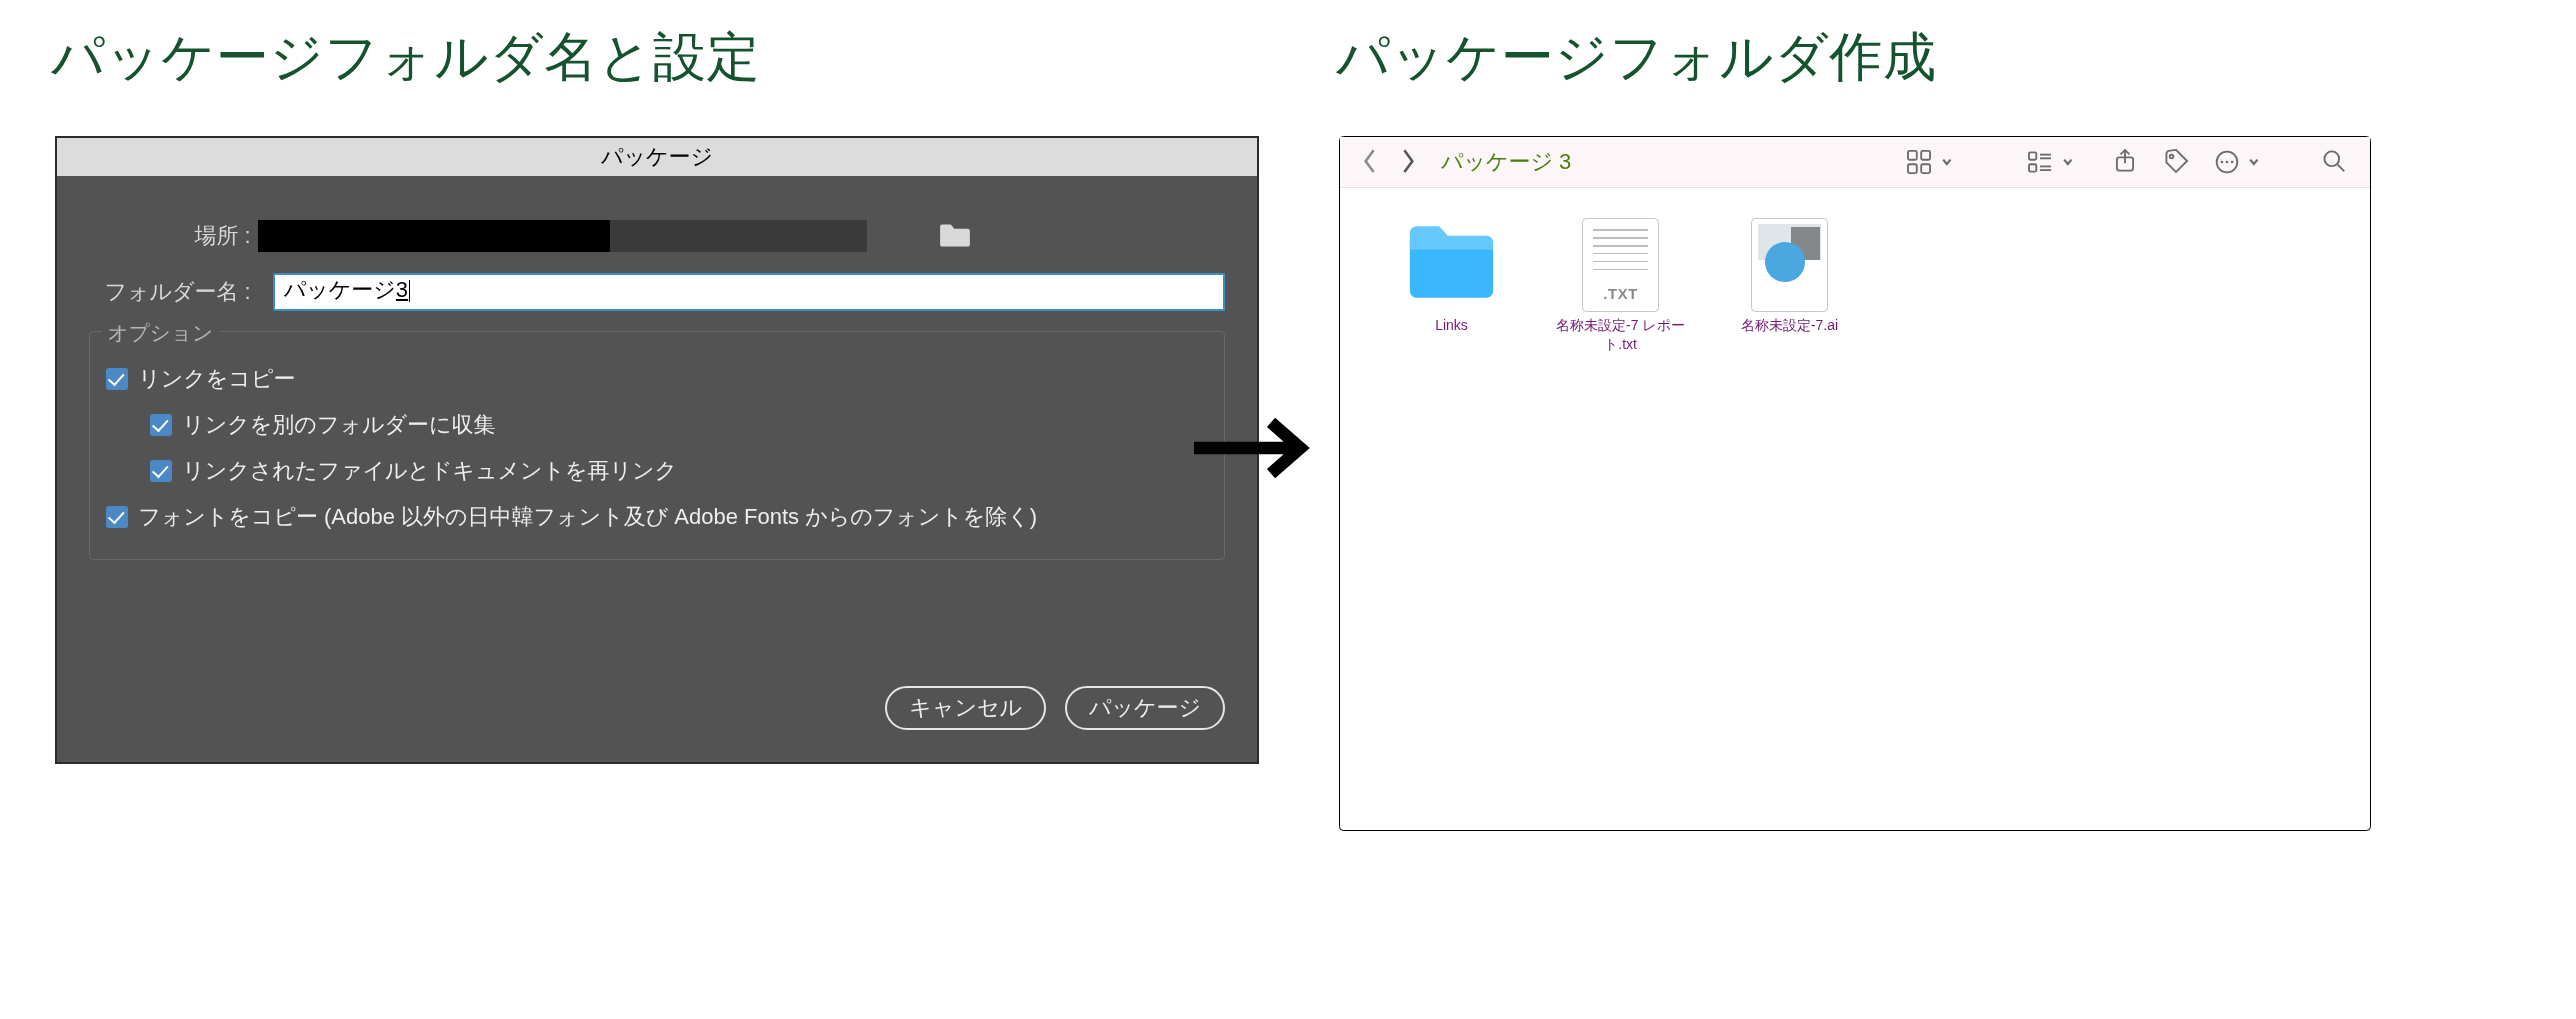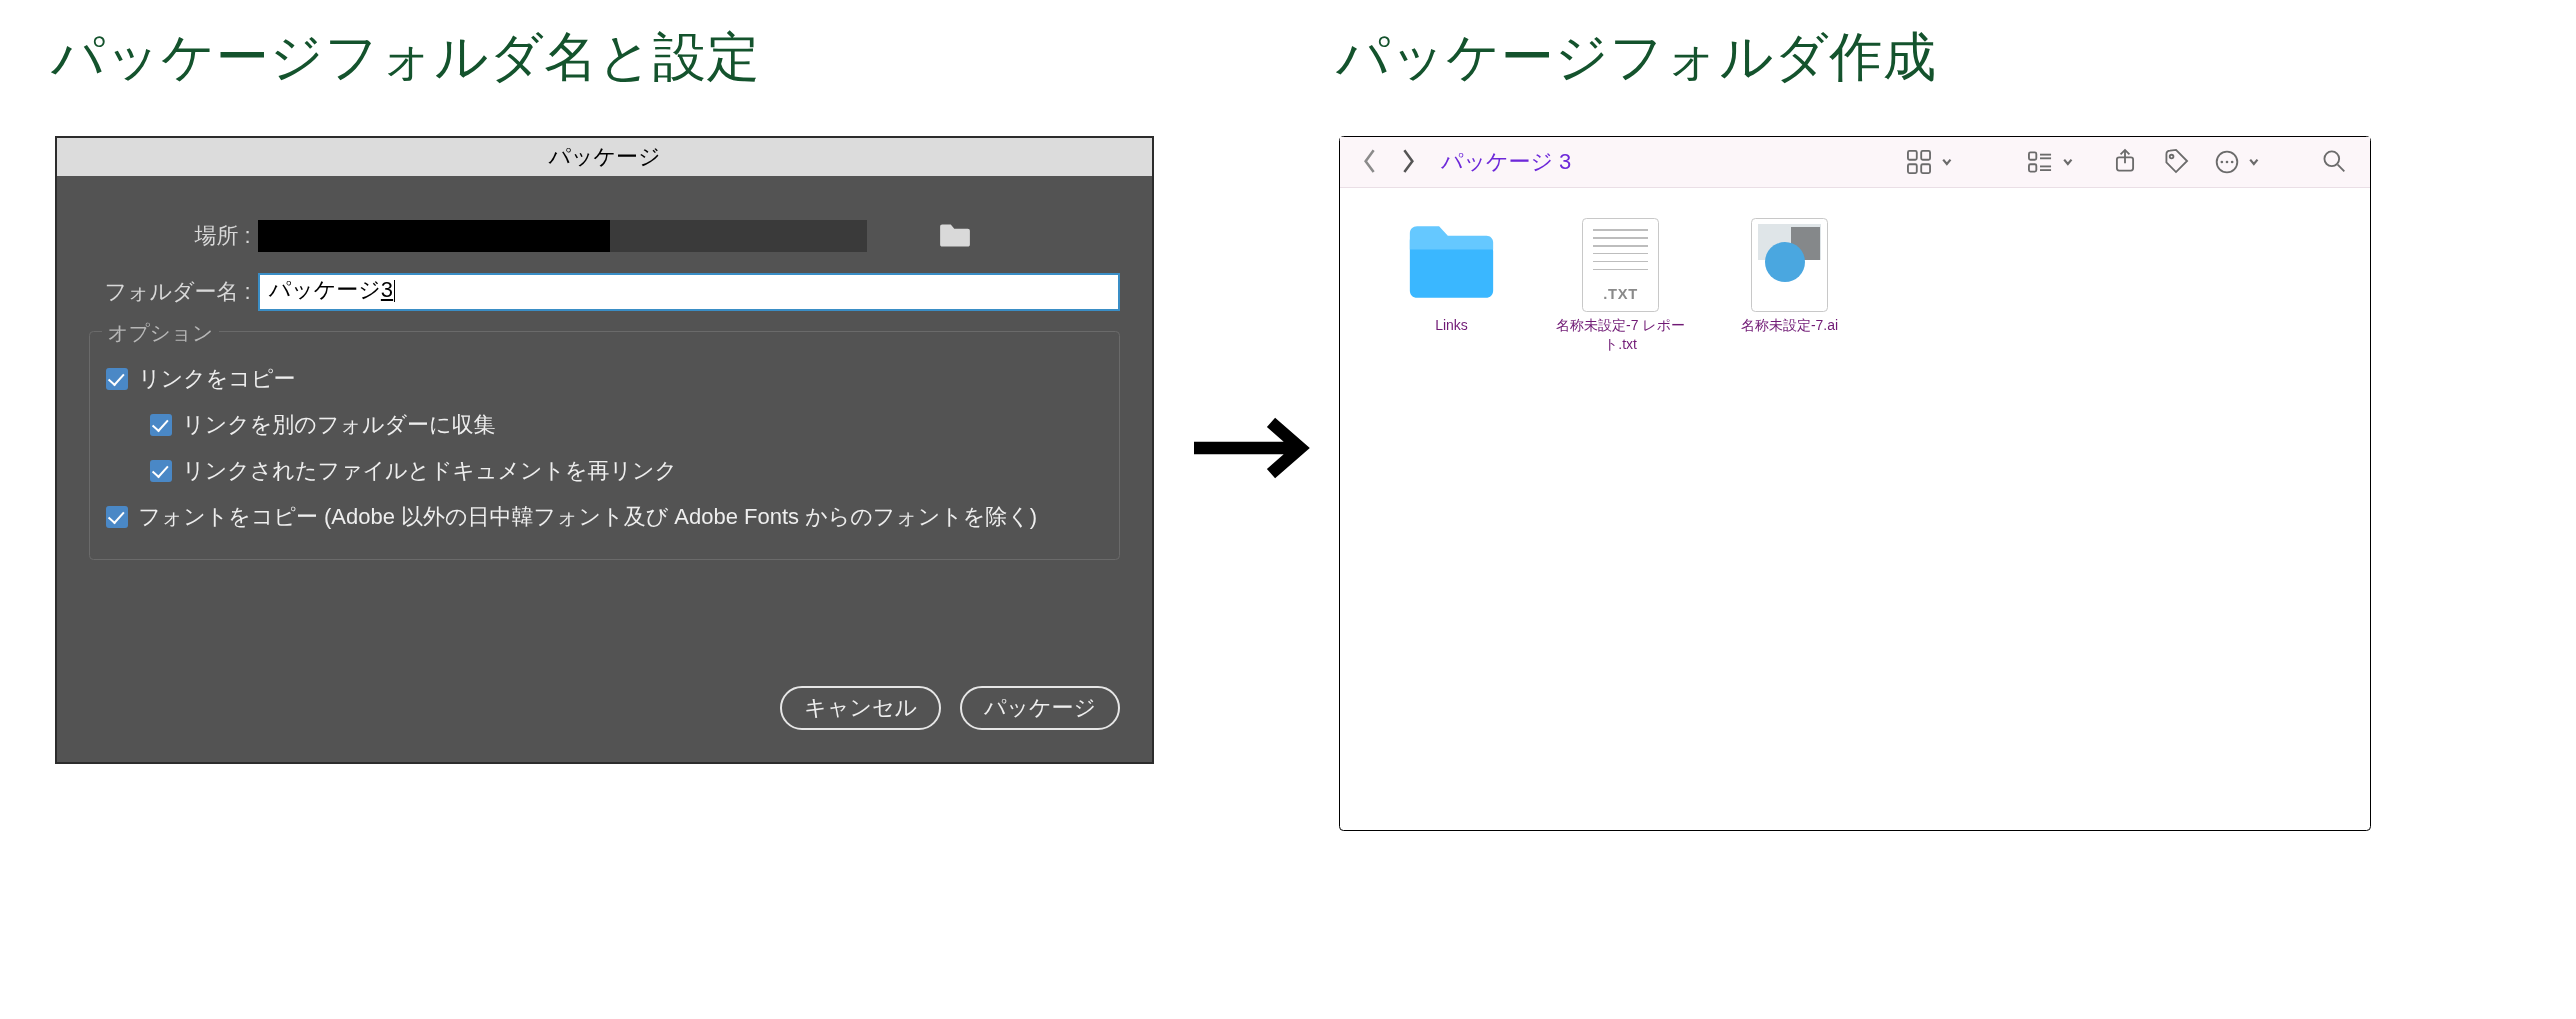--- a/index.html
+++ b/index.html
@@ -19,21 +19,21 @@
     color: #14532d;
     letter-spacing: 0.7px;
   }
   #caption-left { left: 51px; top: 22px; }
   #caption-right { left: 1336px; top: 22px; }
 
   
   .dialog {
     position: absolute;
     left: 55px; top: 136px;
-    width: 1099px; height: 628px;
+    width: 1204px; height: 628px;
     background: #535353;
     border: 2.2px solid #2c2c2c;
   }
   .dialog-titlebar {
     height: 38px;
     background: #dcdcdc;
     color: #000;
     text-align: center;
     font-size: 22px;
     line-height: 38px;
@@ -62,20 +62,21 @@
   .folder-icon-btn svg { width: 34px; height: 26.4px; fill: #d9d9d9; }
 
   .foldername-input {
     flex: 1;
     height: 38px;
     background: #fff;
     border: 2.9px solid #3a8ec6;
     font-size: 22px;
     color: #000;
     padding: 0 8.8px;
+    margin-left: 15px;
   }
   .foldername-input::after {
     content: ""; 
   }
 
   .options-group {
     margin-top: 17.6px;
     border: 0.7px solid #6a6a6a;
     border-radius: 4.4px;
     padding: 16px 16px 26.4px 16px;
@@ -148,21 +149,21 @@
     height: 51px;
     background: #fcf6f9;
     border-bottom: 0.7px solid #eadfe6;
     display: flex; align-items: center;
     padding: 0 22px;
     gap: 22px;
   }
   .nav-arrow { width: 16px; height: 26.4px; display: flex; align-items: center; cursor: pointer; }
   .nav-arrow svg { width: 16px; height: 26.4px; stroke: #8b8b8b; fill: none; stroke-width: 3.5; }
   .nav-arrow.fwd svg { stroke: #555; }
-  .finder-title { font-size: 22px; color: #6d28d9; font-weight: 500; margin-left: 2.9px; }
+  .finder-title { font-size: 22px; color: #4d7c0f; font-weight: 500; margin-left: 2.9px; }
   .finder-toolbar .spacer { flex: 1; }
   .tb-icon { width: 29px; height: 29px; display: flex; align-items: center; justify-content: center; cursor: pointer; }
   .tb-icon svg { width: 28px; height: 28px; stroke: #6b6b6b; fill: none; stroke-width: 2.5; }
   .tb-group { display: flex; align-items: center; gap: 7.3px; }
   .mini-chevron { width: 11.7px; height: 11.7px; }
   .mini-chevron svg { width: 11.7px; height: 11.7px; stroke: #6b6b6b; fill: none; stroke-width: 3; }
 
   .finder-body { position: absolute; top: 51px; left: 0; right: 0; bottom: 0; padding: 29px 38px; display: flex; gap: 22px; align-items: flex-start; }
   .file-item { width: 147px; text-align: center; font-size: 14px; color: #701a75; line-height: 1.35; }
   .file-item .icon-wrap { height: 95px; display: flex; align-items: center; justify-content: center; margin-bottom: 4.4px; }

